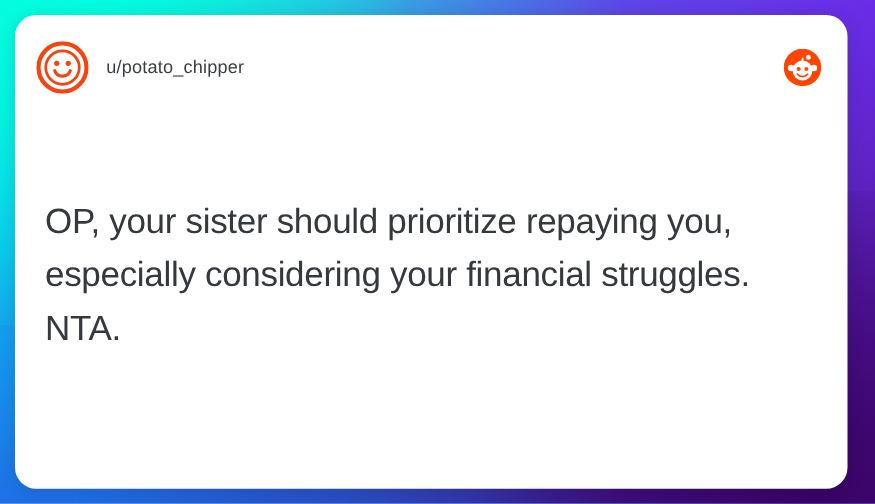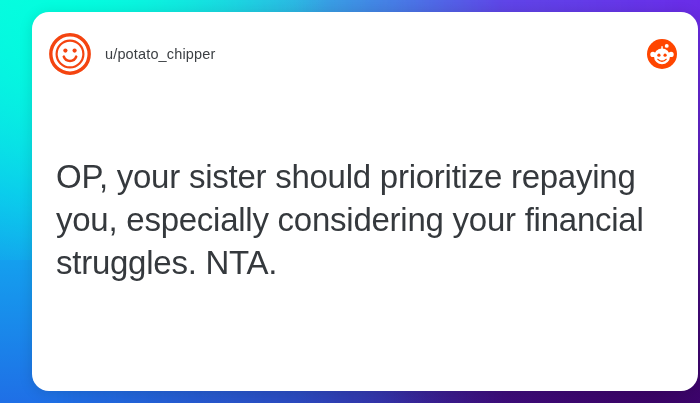--- a/index.html
+++ b/index.html
@@ -43,21 +43,21 @@
   .bg-br-shade {
     position: absolute;
     right: -80px; bottom: -90px;
     width: 420px; height: 340px;
     background: radial-gradient(circle at 70% 70%, rgba(58,4,102,0.95) 0%, rgba(58,4,102,0.0) 72%);
   }
 
   
   .card {
     position: absolute;
-    left: 32px;
+    left: 12px;
     top: 12px;
     width: 666px;
     height: 379px;
     background: #ffffff;
     border-radius: 17px;
     box-shadow: 0 2px 14px rgba(0,0,0,0.13);
     box-sizing: border-box;
     overflow: hidden;
   }
 
@@ -92,21 +92,21 @@
     width: 30px;
     height: 30px;
     display: block;
   }
 
   .quote {
     position: absolute;
     left: 24px;
     top: 143px;
     right: 28px;
-    font-size: 33px;
+    font-size: 28px;
     line-height: 43px;
     color: #35393d;
     letter-spacing: -0.25px;
     font-weight: 400;
     font-family: "Liberation Sans", sans-serif;
     white-space: pre-wrap;
   }
 </style>
 </head>
 <body>

